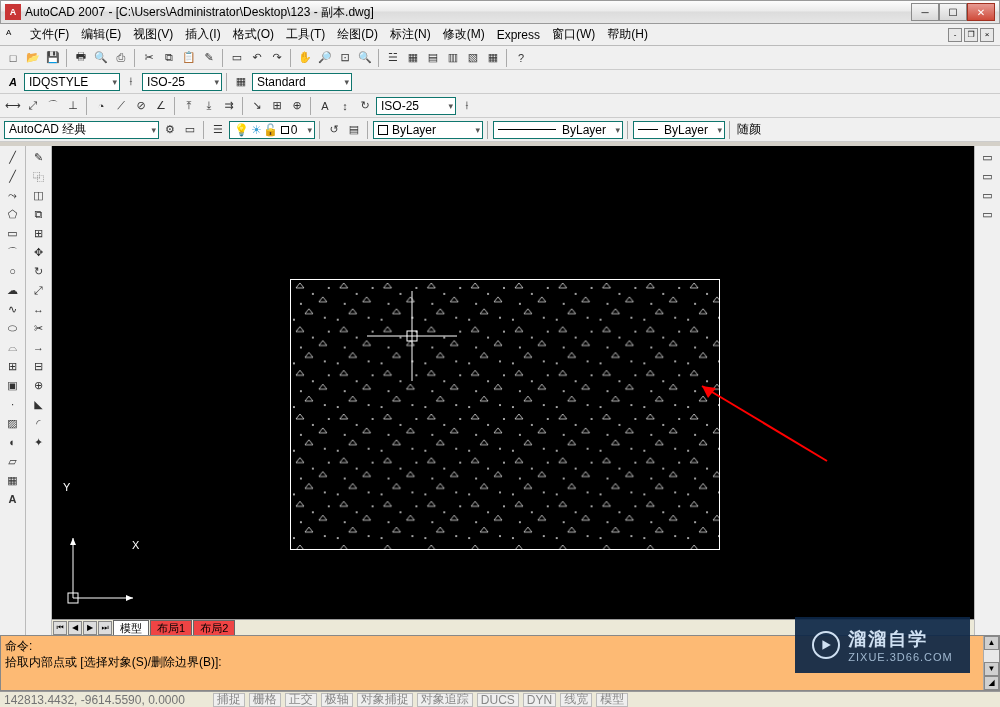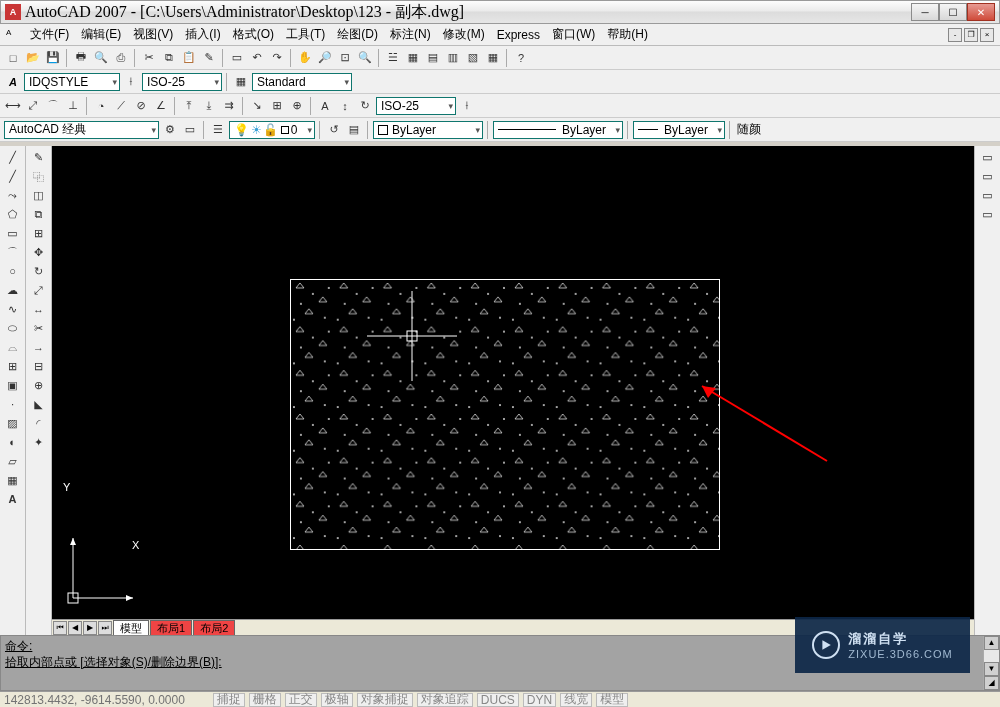--- a/index.html
+++ b/index.html
@@ -1,20 +1,20 @@
 <!DOCTYPE html>
 <html><head>
 <meta charset="utf-8">
 <style>
 * { margin: 0; padding: 0; box-sizing: border-box; font-family: "Microsoft YaHei", SimSun, Arial, sans-serif; font-size: 12px; }
 body { background: #d4d0c8; width: 1000px; height: 707px; overflow: hidden; position: relative; }
 
 .titlebar { height: 24px; background: linear-gradient(to bottom, #fdfdfd 0%, #ebebeb 45%, #dcdcdc 50%, #e6e6e6 100%); border: 1px solid #9a9a9a; display: flex; align-items: center; padding: 0 4px; }
 .titlebar .app-icon { width: 16px; height: 16px; background: #c93636; margin-right: 4px; display:flex; align-items:center; justify-content:center; color:#fff; font-weight:bold; font-size:9px;}
-.titlebar .title-text { flex: 1; color: #000; font-size: 16px; font-family: Liberation Serif, serif; }
+.titlebar .title-text { flex: 1; color: #000; font-size: 12px; }
 .win-controls { display: flex; gap: 0; }
 .win-btn { width: 28px; height: 18px; border: 1px solid #8b8b8b; background: linear-gradient(to bottom,#f5f5f5,#d8d8d8); display:flex; align-items:center; justify-content:center; font-size:10px; cursor:pointer;}
 .win-btn.close { background: linear-gradient(to bottom,#e79a92,#cf4b3a); color:#fff; border-color:#a03020;}
 .win-btn.max { background: linear-gradient(to bottom,#f5f5f5,#d8d8d8);}
 
 .menubar { height: 22px; background: #f0f0f0; border-bottom: 1px solid #bbb; display: flex; align-items: center; padding: 0 6px; }
 .menubar .menu-item { padding: 2px 6px; cursor: pointer; }
 .menubar .mdi-controls { margin-left:auto; display:flex; gap:2px;}
 .menubar .mdi-btn { width:14px; height:14px; border:1px solid #888; background:#e8e8e8; font-size:8px; display:flex; align-items:center;justify-content:center; cursor:pointer;}
 
@@ -33,31 +33,31 @@
 .canvas { position:absolute; top:0; left:0; right:0; bottom:16px; background:#000; }
 .right-toolbar { width:26px; background:#f0f0f0; border-left:1px solid #bbb; display:flex; flex-direction:column; align-items:center; padding-top:2px; gap:1px;}
 
 .tabs-row { position:absolute; bottom:0; left:0; right:0; height:16px; background:#ece9d8; display:flex; align-items:center; border-top:1px solid #999;}
 .tab-nav { width:14px; height:14px; border:1px solid #888; background:#ddd; display:flex; align-items:center; justify-content:center; font-size:8px; cursor:pointer; margin-left:1px;}
 .layout-tab { height:15px; padding:0 6px; background:#fff; border:1px solid #666; border-bottom:none; font-size:11px; margin-left:1px; cursor:pointer; display:flex; align-items:center;}
 .layout-tab.inactive { background:#ef4444; }
 
 .hatch-rect { position:absolute; border:1px solid #fff; }
 
-.cmd-area { position:absolute; bottom:16px; left:0; right:0; height:56px; background:#a3a3a3; border:1px solid #888; padding:2px 4px; font-family: SimSun, monospace; font-size:12px; line-height:16px; overflow:hidden;text-decoration:underline;}
+.cmd-area { position:absolute; bottom:16px; left:0; right:0; height:56px; background:#fdba74; border:1px solid #888; padding:2px 4px; font-family: SimSun, monospace; font-size:12px; line-height:16px; overflow:hidden;}
 .cmd-scroll { position:absolute; right:0; top:0; bottom:0; width:16px; background:#e8e8e8; border-left:1px solid #aaa;}
 .cmd-scroll .arr { height:14px; background:#d0d0d0; border:1px solid #888; display:flex; align-items:center; justify-content:center; font-size:8px;}
 
 .statusbar { position:absolute; bottom:0; left:0; right:0; height:16px; background:#ece9d8; border-top:1px solid #999; display:flex; align-items:center; font-size:11px; padding:0 4px; gap:4px; color:#888;}
 .status-seg { border:1px solid #bbb; padding:0 3px; height:14px; display:flex; align-items:center; background:#efefef;}
 
 .watermark { position:absolute; right:30px; bottom:34px; width:175px; height:56px; background:rgba(12,38,70,0.92); display:flex; align-items:center; justify-content:center; gap:8px; color:#cfe0f2;}
 .watermark .play { width:28px; height:28px; border:2px solid #cfe0f2; border-radius:50%; display:flex; align-items:center; justify-content:center;}
 .watermark .txt { display:flex; flex-direction:column; align-items:flex-start;}
-.watermark .big { font-size:13px; font-weight:bold; letter-spacing:2px;}
+.watermark .big { font-size:18px; font-weight:bold; letter-spacing:2px;}
 .watermark .small { font-size:11px; letter-spacing:1px; color:#a0b8d0;}
 </style>
 </head>
 <body>
 
 <div class="titlebar">
   <div class="app-icon">A</div>
   <div class="title-text">AutoCAD 2007 - [C:\Users\Administrator\Desktop\123 - 副本.dwg]</div>
   <div class="win-controls">
     <div class="win-btn">─</div>

